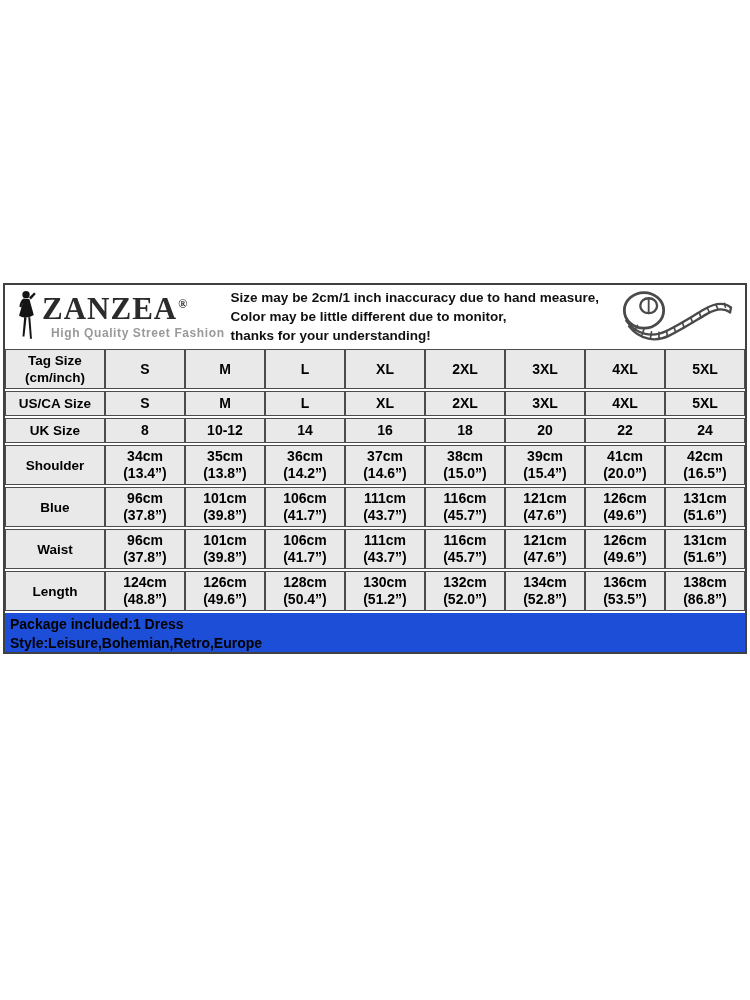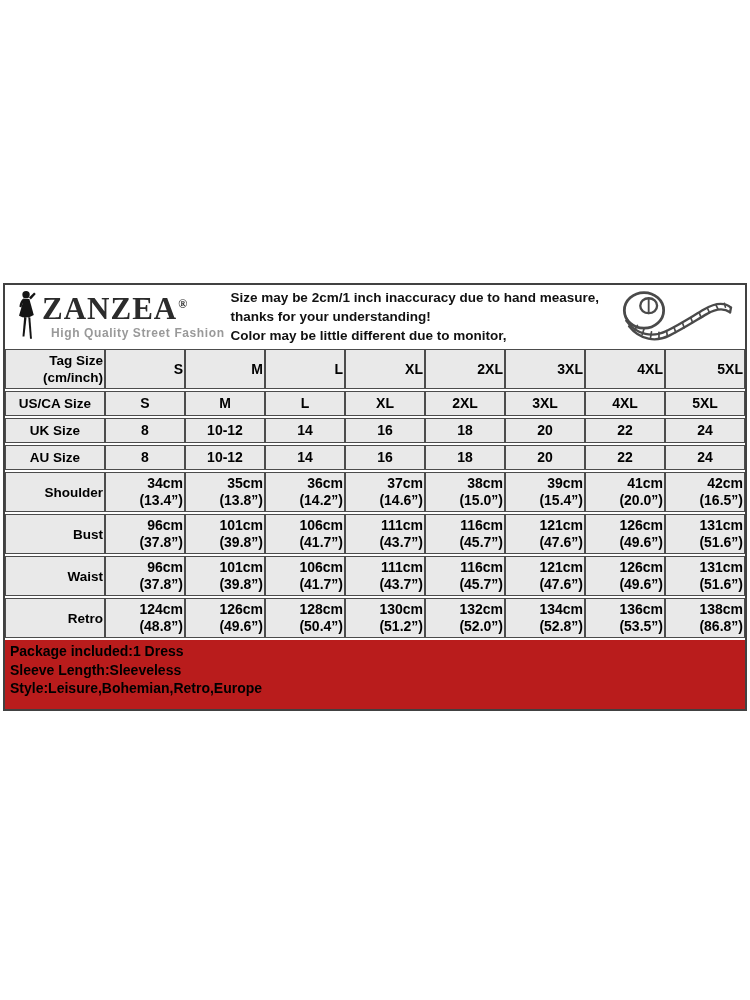--- a/index.html
+++ b/index.html
@@ -45,23 +45,23 @@
     width:100%;border-collapse:separate;border-spacing:0 2px;
     table-layout:fixed;background:#fff;
   }
   table.size-table td{
     border:1px solid var(--border-c);background:var(--cell-bg);
     text-align:center;vertical-align:middle;font-weight:700;
     font-size:14px;line-height:17px;padding:2px 1px;color:#000;
   }
   table.size-table td.label-cell{font-size:13.5px;}
   tr.short td{height:25px;}
-  tr.tall td{height:36px;text-align:right;}
+  tr.tall td{height:36px;}
   
-  .details{padding:2px 5px 11px 5px;background:#b91c1c;}
+  .details{padding:2px 5px 0 5px;background:#1d4ed8;}
   .details div{font-weight:700;font-size:14px;line-height:18.5px;color:#000;}
   svg{display:block;}
 </style>
 </head>
 <body>
 
 <div class="page">
   <div class="sheet">
 
     <div class="sheet-header">
@@ -75,22 +75,22 @@
           <path d="M18 37.5 L20.4 67 L23 67 L20.8 38 Z" fill="#141414"></path>
         </svg>
         <div class="logo-text">
           <div class="brand-line"><span>ZANZEA</span><sup>®</sup></div>
           <div class="tagline">High Quality Street Fashion</div>
         </div>
       </div>
 
       <div class="disclaimer">
         <div>Size may be 2cm/1 inch inaccuracy due to hand measure,</div>
+        <div>Color may be little different due to monitor,</div>
         <div>thanks for your understanding!</div>
-        <div>Color may be little different due to monitor,</div>
       </div>
 
       <div class="tape-wrap">
         <svg viewBox="0 0 130 62" width="122" height="58" aria-hidden="true">
           <g fill="none" stroke="#4a4a4a" stroke-linecap="round">
             <ellipse cx="34" cy="25" rx="21" ry="19" stroke-width="3"></ellipse>
             <ellipse cx="39" cy="20" rx="9" ry="8" stroke-width="2.5"></ellipse>
             <path d="M39 12 L39 28" stroke-width="2"></path>
             <path d="M15 36 C 26 52 44 54 58 47 C 74 39 86 31 98 24 C 110 17 120 16 127 22" stroke-width="2.5"></path>
             <path d="M18 42 C 30 57 47 59 61 52 C 77 44 89 36 101 29 C 111 23 119 22 126 27" stroke-width="2.5"></path>
@@ -208,49 +208,20 @@
             <td>
               <div>20</div>
             </td>
             <td>
               <div>22</div>
             </td>
             <td>
               <div>24</div>
             </td>
           </tr>
-          <tr class="short">
-            <td class="label-cell">
-              <div>AU Size</div>
-            </td>
-            <td>
-              <div>8</div>
-            </td>
-            <td>
-              <div>10-12</div>
-            </td>
-            <td>
-              <div>14</div>
-            </td>
-            <td>
-              <div>16</div>
-            </td>
-            <td>
-              <div>18</div>
-            </td>
-            <td>
-              <div>20</div>
-            </td>
-            <td>
-              <div>22</div>
-            </td>
-            <td>
-              <div>24</div>
-            </td>
-          </tr>
           <tr class="tall">
             <td class="label-cell">
               <div>Shoulder</div>
             </td>
             <td>
               <div>34cm</div>
               <div>(13.4”)</div>
             </td>
             <td>
               <div>35cm</div>
@@ -276,21 +247,21 @@
               <div>41cm</div>
               <div>(20.0”)</div>
             </td>
             <td>
               <div>42cm</div>
               <div>(16.5”)</div>
             </td>
           </tr>
           <tr class="tall">
             <td class="label-cell">
-              <div>Bust</div>
+              <div>Blue</div>
             </td>
             <td>
               <div>96cm</div>
               <div>(37.8”)</div>
             </td>
             <td>
               <div>101cm</div>
               <div>(39.8”)</div>
             </td>
             <td>
@@ -350,21 +321,21 @@
               <div>126cm</div>
               <div>(49.6”)</div>
             </td>
             <td>
               <div>131cm</div>
               <div>(51.6”)</div>
             </td>
           </tr>
           <tr class="tall">
             <td class="label-cell">
-              <div>Retro</div>
+              <div>Length</div>
             </td>
             <td>
               <div>124cm</div>
               <div>(48.8”)</div>
             </td>
             <td>
               <div>126cm</div>
               <div>(49.6”)</div>
             </td>
             <td>
@@ -390,18 +361,17 @@
             <td>
               <div>138cm</div>
               <div>(86.8”)</div>
             </td>
           </tr>
         </tbody>
     </table>
 
     <div class="details">
         <div>Package included:1 Dress</div>
-        <div>Sleeve Length:Sleeveless</div>
         <div>Style:Leisure,Bohemian,Retro,Europe</div>
       </div>
 
   </div>
 </div>
 
 </body></html>

